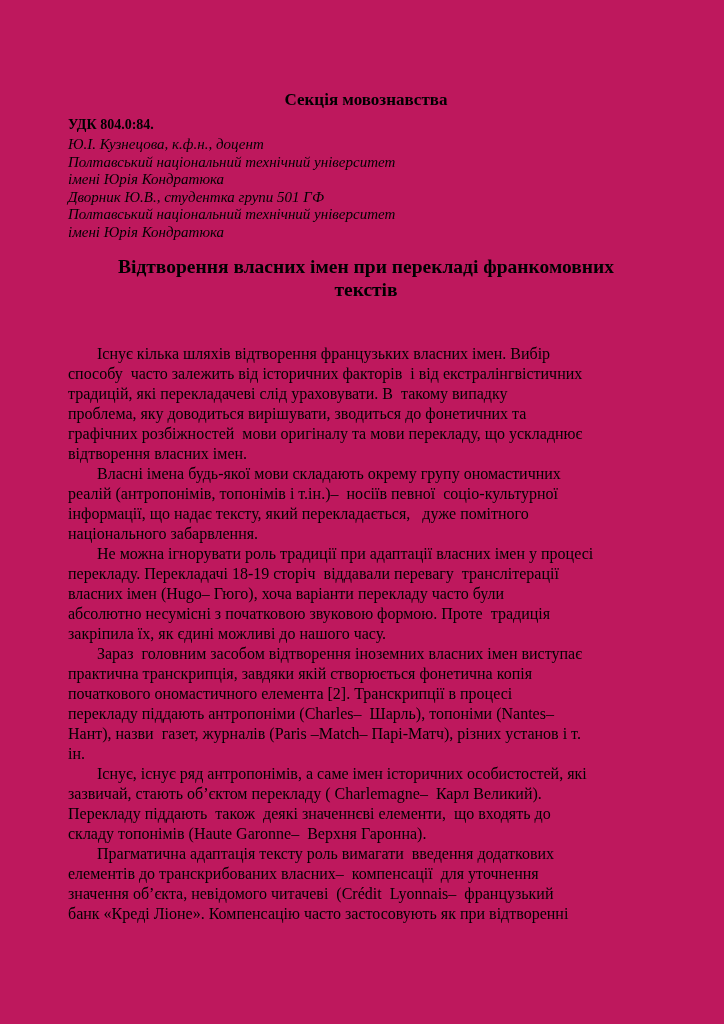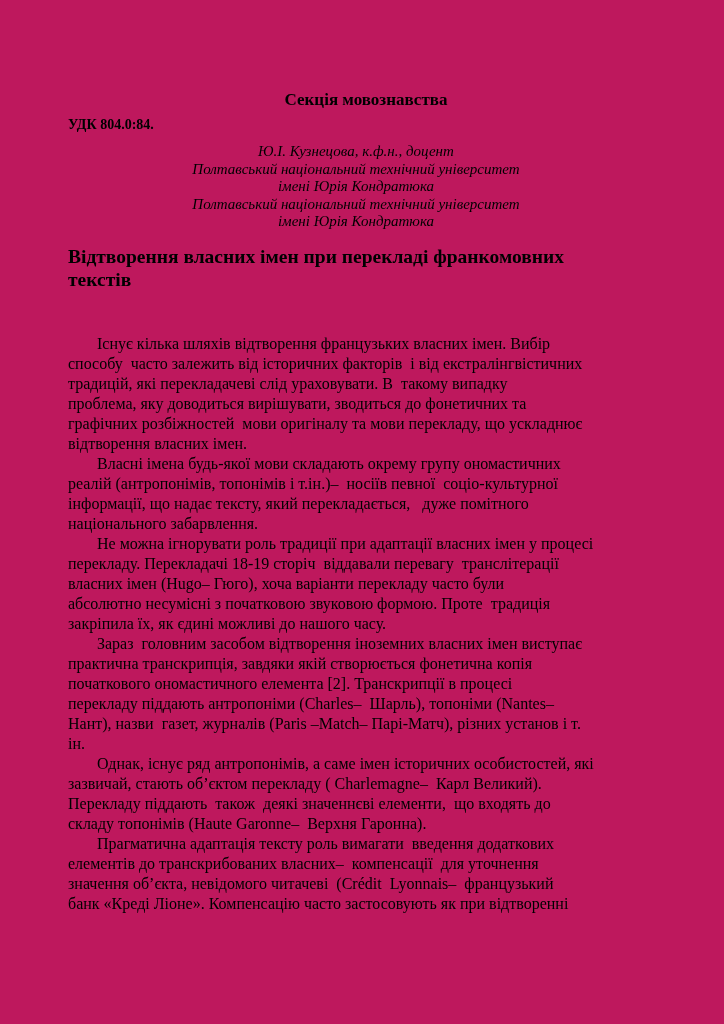--- a/index.html
+++ b/index.html
@@ -26,33 +26,33 @@
     white-space: pre;
   }
   .udc {
     font-weight: bold;
     font-size: 14px;
     line-height: 20px;
     margin-top: 5px;
     white-space: pre;
   }
   .authors {
-    margin-top: 8px;
+    margin-top: 1px;
     padding-right: 20px;
-    text-align: center;
+    text-align: left;
     font-style: italic;
     font-size: 15px;
     line-height: 17.5px;
   }
   .author-line {
     white-space: pre;
   }
   .doc-title {
     margin-top: 14px;
-    text-align: left;
+    text-align: center;
     font-weight: bold;
     font-size: 19.5px;
     line-height: 23px;
     white-space: pre-line;
   }
   .body-text {
     margin-top: 43px;
     font-size: 16px;
     line-height: 20px;
   }
@@ -68,20 +68,21 @@
 <div class="page">
 
   <div class="section-heading">Секція мовознавства</div>
 
   <div class="udc">УДК 804.0:84.</div>
 
   <div class="authors">
     <div class="author-line">Ю.І. Кузнецова, к.ф.н., доцент</div>
     <div class="author-line">Полтавський національний технічний університет</div>
     <div class="author-line">імені Юрія Кондратюка</div>
+    <div class="author-line">Дворник Ю.В., студентка групи 501 ГФ</div>
     <div class="author-line">Полтавський національний технічний університет</div>
     <div class="author-line">імені Юрія Кондратюка</div>
   </div>
 
   <div class="doc-title">Відтворення власних імен при перекладі франкомовних
 текстів</div>
 
   <div class="body-text">
     <p class="paragraph">Існує кілька шляхів відтворення французьких власних імен. Вибір
 способу  часто залежить від історичних факторів  і від екстралінгвістичних
@@ -97,21 +98,21 @@
 перекладу. Перекладачі 18-19 сторіч  віддавали перевагу  транслітерації
 власних імен (Hugo– Гюго), хоча варіанти перекладу часто були
 абсолютно несумісні з початковою звуковою формою. Проте  традиція
 закріпила їх, як єдині можливі до нашого часу.</p>
     <p class="paragraph">Зараз  головним засобом відтворення іноземних власних імен виступає
 практична транскрипція, завдяки якій створюється фонетична копія
 початкового ономастичного елемента [2]. Транскрипції в процесі
 перекладу піддають антропоніми (Charles–  Шарль), топоніми (Nantes–
 Нант), назви  газет, журналів (Paris –Match– Парі-Матч), різних установ і т.
 ін.</p>
-    <p class="paragraph">Однак, існує ряд антропонімів, а саме імен історичних особистостей, які
+    <p class="paragraph">Існує, існує ряд антропонімів, а саме імен історичних особистостей, які
 зазвичай, стають об’єктом перекладу ( Charlemagne–  Карл Великий).
 Перекладу піддають  також  деякі значеннєві елементи,  що входять до
 складу топонімів (Haute Garonne–  Верхня Гаронна).</p>
     <p class="paragraph">Прагматична адаптація тексту роль вимагати  введення додаткових
 елементів до транскрибованих власних–  компенсації  для уточнення
 значення об’єкта, невідомого читачеві  (Crédit  Lyonnais–  французький
 банк «Креді Ліоне». Компенсацію часто застосовують як при відтворенні</p>
   </div>
 
 </div>

